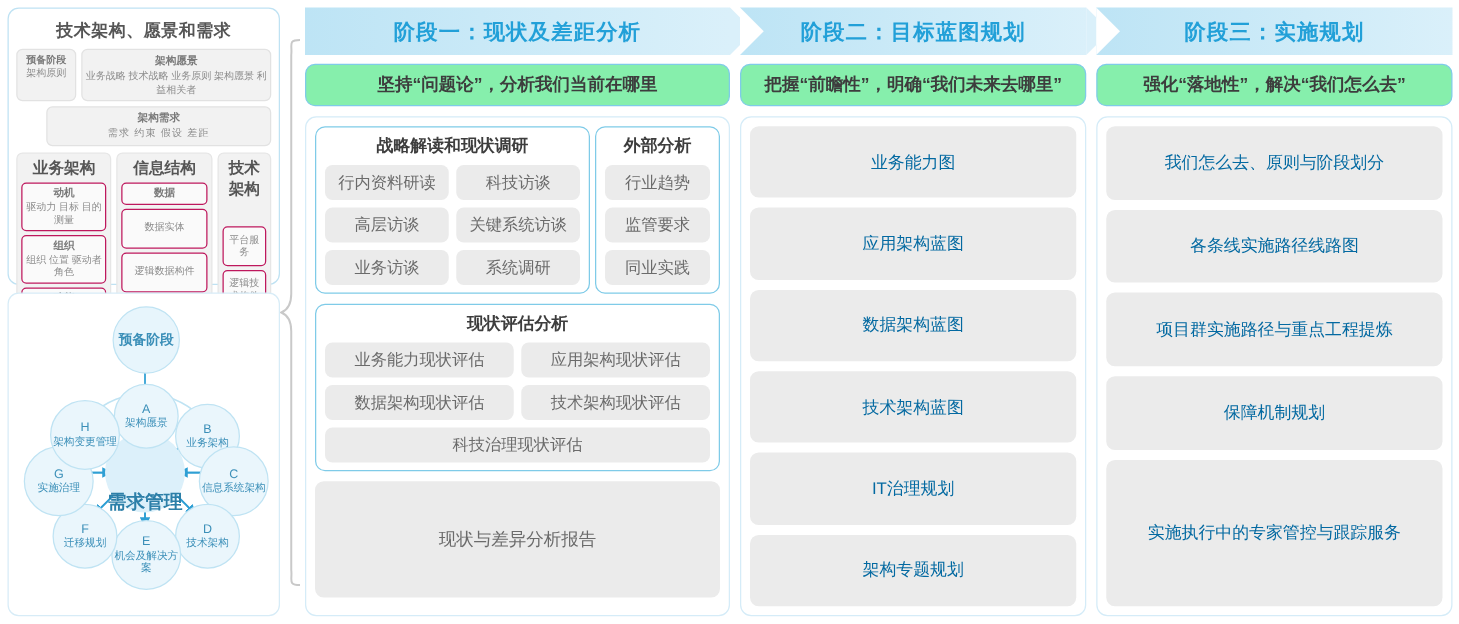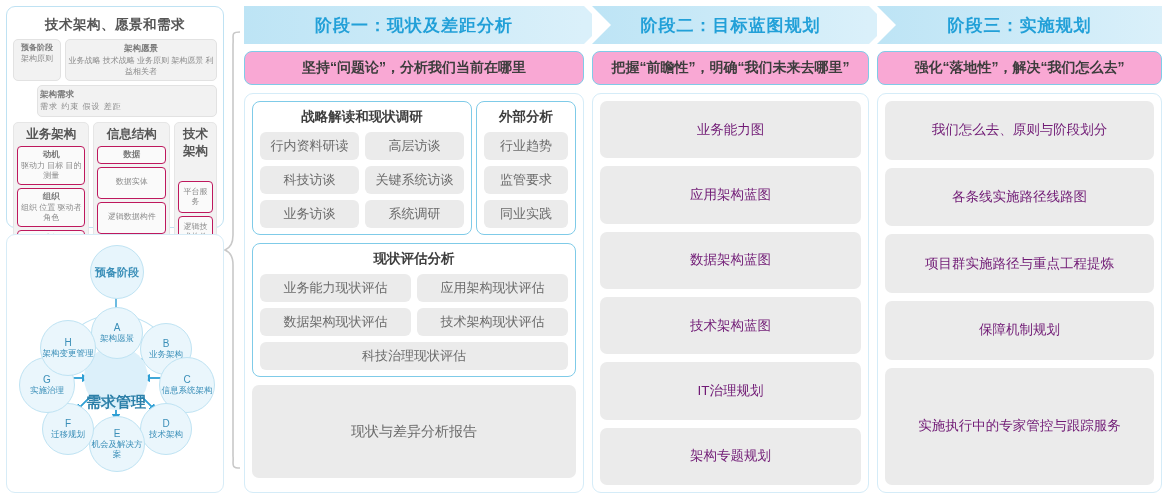--- a/index.html
+++ b/index.html
@@ -28,21 +28,21 @@
     background:#f2f2f2;border:1px solid #e2e2e2;border-radius:5px;
     box-sizing:border-box;
   }
   .tg-row1{display:flex;gap:4px;}
   .tg-prep{width:48px;padding:3px 1px;text-align:center;}
   .tg-prep .h{font-weight:bold;font-size:8px;color:#7a7a7a;line-height:1.35;}
   .tg-prep .s{font-size:8px;color:#8c8c8c;line-height:1.35;}
   .tg-vision{flex:1;padding:3px 2px;text-align:center;}
   .tg-vision .h{font-weight:bold;font-size:8.5px;color:#7a7a7a;line-height:1.4;}
   .tg-vision .s{font-size:8px;color:#8c8c8c;line-height:1.4;}
-  .tg-req{margin-top:4px;padding:3px 2px;margin-left:24px;}
+  .tg-req{margin-top:4px;padding:3px 2px;text-align:center;margin-left:24px;}
   .tg-req .h{font-weight:bold;font-size:8.5px;color:#7a7a7a;line-height:1.4;}
   .tg-req .s{font-size:8px;color:#8c8c8c;line-height:1.5;letter-spacing:1px;}
 
   .tg-mid{display:flex;gap:4px;margin-top:5px;}
   .tg-colbox{background:#f2f2f2;border:1px solid #e6e6e6;border-radius:5px;
              box-sizing:border-box;padding:3px;}
   .tg-colhead{text-align:center;font-weight:bold;font-size:12.5px;color:#555;margin-bottom:3px;}
   .tg-sub{background:#fafafa;border:1px solid #be185d;border-radius:4px;
           text-align:center;padding:2px 1px;margin-bottom:3px;}
   .tg-sub:last-child{margin-bottom:0;}
@@ -107,21 +107,21 @@
     z-index:3;
   }
   .phase-head.notch::before{
     content:"";position:absolute;left:0;top:0;
     width:0;height:0;border-left:19px solid #ffffff;
     border-top:19px solid transparent;border-bottom:19px solid transparent;
     z-index:4;
   }
   .phase-sub{
     margin-top:7px;height:34px;
-    border:1.5px solid #7fcbe8;border-radius:8px;background:#f9a8d4;
+    border:1.5px solid #7fcbe8;border-radius:8px;background:#86efac;
     display:flex;align-items:center;justify-content:center;
     font-weight:bold;font-size:14px;color:#3d3d3d;box-sizing:border-box;
   }
   .phase-body{
     margin-top:8px;
     border:1.5px solid #d5ecf8;border-radius:9px;background:#fff;
     box-sizing:border-box;padding:7px;
   }
   .ph1 .phase-body{height:400px;}
   .ph2 .phase-body{height:400px;}
@@ -152,21 +152,21 @@
     margin-top:8px;background:#ebebeb;border-radius:7px;height:93px;
     display:flex;align-items:center;justify-content:center;
     font-size:14px;color:#6b6b6b;
   }
 
   
   .stack{display:flex;flex-direction:column;gap:8px;height:100%;}
   .stack .bar{
     background:#ebebeb;border-radius:7px;
     display:flex;align-items:center;justify-content:center;
-    font-size:13.5px;color:#701a75;flex:1;text-align:center;padding:0 6px;
+    font-size:13.5px;color:#0369a1;flex:1;text-align:center;padding:0 6px;
     box-sizing:border-box;
   }
   .stack .bar.grow2{flex:2;}
 </style>
 </head>
 <body>
 
 <div class="root">
 
   <div class="left-col">
@@ -338,22 +338,22 @@
     <div class="phase-sub">
       <span>坚持“问题论”，分析我们当前在哪里</span>
     </div>
     <div class="phase-body">
 
       <div class="p1-top">
         <div class="card p1-research">
           <div class="card-title">战略解读和现状调研</div>
           <div class="chipgrid">
             <div class="chip">行内资料研读</div>
+            <div class="chip">科技访谈</div>
             <div class="chip">高层访谈</div>
-            <div class="chip">科技访谈</div>
             <div class="chip">关键系统访谈</div>
             <div class="chip">业务访谈</div>
             <div class="chip">系统调研</div>
           </div>
         </div>
         <div class="card p1-external">
           <div class="card-title">外部分析</div>
           <div class="chipgrid">
             <div class="chip">行业趋势</div>
             <div class="chip">监管要求</div>

